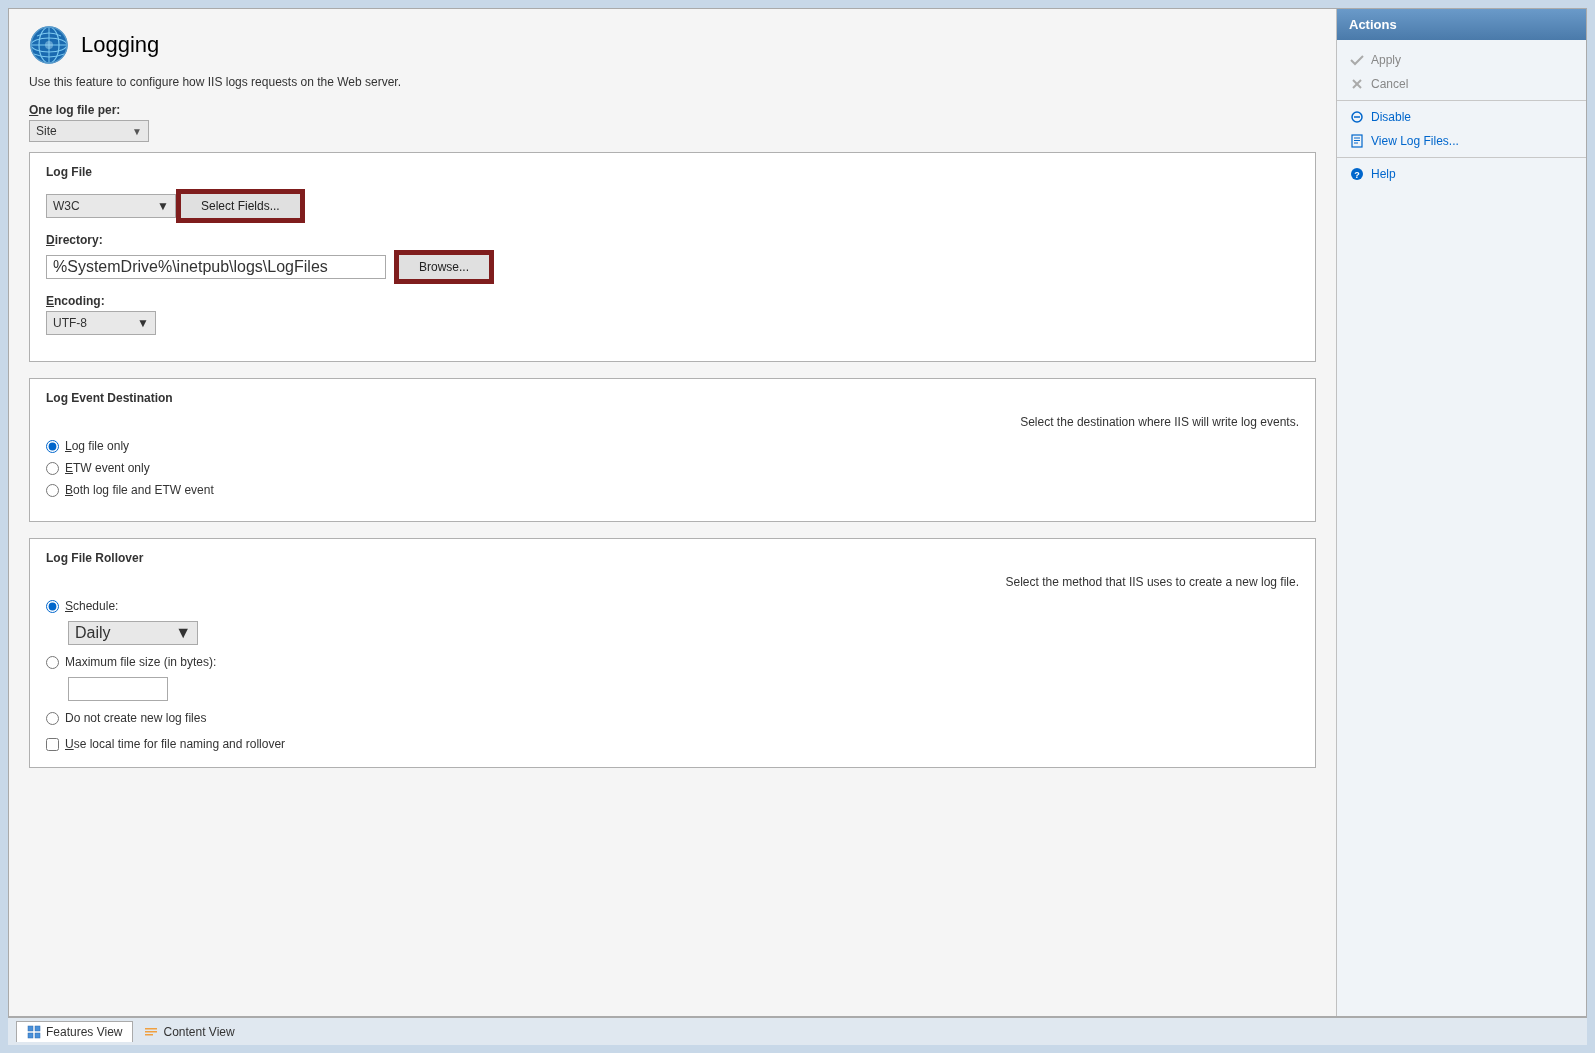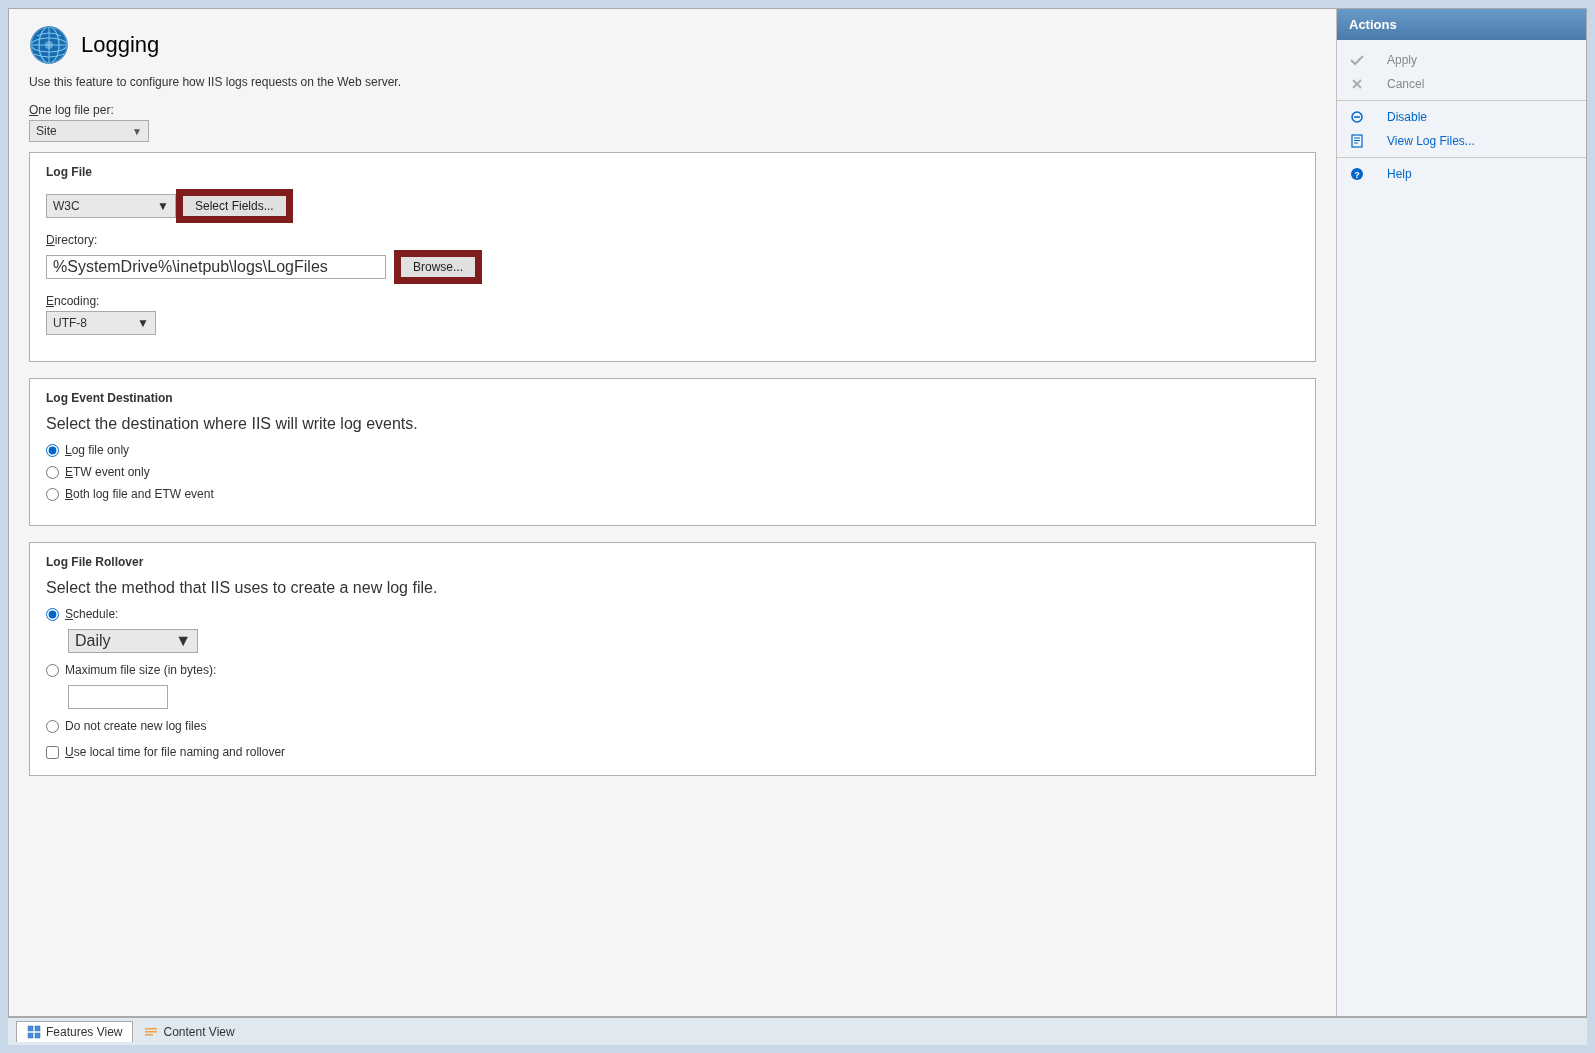--- a/index.html
+++ b/index.html
@@ -87,20 +87,21 @@
       border-bottom: none;
     }
     .field-row {
       margin-bottom: 10px;
     }
     .field-row label {
       display: block;
       font-size: 12px;
       color: #333;
       margin-bottom: 3px;
+      font-weight: bold;
     }
     .field-row label u { text-decoration: underline; }
     .format-row {
       display: flex;
       align-items: center;
     }
     .format-select {
       background: #e8e8e8;
       border: 1px solid #aaa;
       padding: 3px 6px;
@@ -108,22 +109,22 @@
       width: 130px;
       display: inline-flex;
       align-items: center;
       justify-content: space-between;
       cursor: pointer;
       color: #333;
       height: 24px;
     }
     .btn {
       background: #e0e0e0;
-      border: 7px solid #7f1d1d;
-      padding: 3px 12px;
+      border: 5px solid #7f1d1d;
+      padding: 3px 20px;
       font-size: 12px;
       cursor: pointer;
       color: #222;
       height: 34px;
     }
     .directory-row {
       display: flex;
       align-items: center;
       gap: 8px;
     }
@@ -226,21 +227,21 @@
       font-weight: 600;
       font-size: 13px;
       padding: 8px 12px;
     }
     .actions-list {
       padding: 8px 0;
     }
     .action-item {
       display: flex;
       align-items: center;
-      gap: 22px;
+      gap: 6px;
       padding: 4px 12px;
       font-size: 12px;
       color: #333;
       cursor: pointer;
     }
     .action-item.disabled { color: #888; cursor: default; }
     .action-item.link-style { color: #0066cc; }
     .action-icon {
       width: 16px;
       height: 16px;
@@ -286,23 +287,24 @@
       height: 14px;
     }
     
     input[type="radio"] {
       accent-color: #0066cc;
     }
     input[type="checkbox"] {
       accent-color: #0066cc;
     }
     .section-description {
-      font-size: 16px;
+      font-size: 12px;
       color: #333;
       margin-bottom: 10px;
+      text-align: right;
     }
   </style>
 </head>
 <body>
 
 <div class="outer-frame">
   <div class="main-container">
 
     <div class="content-area">
 

